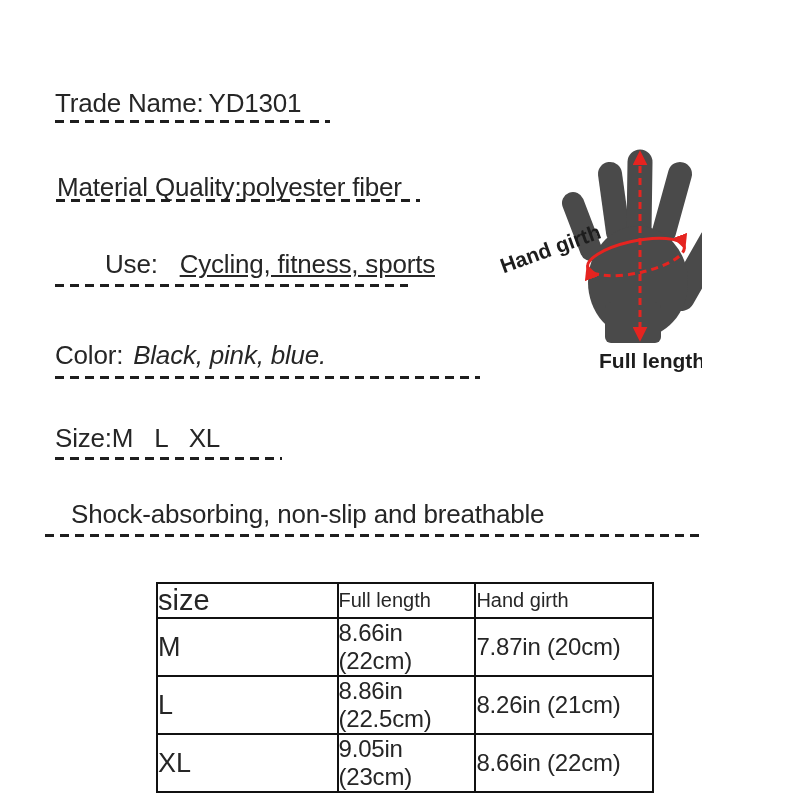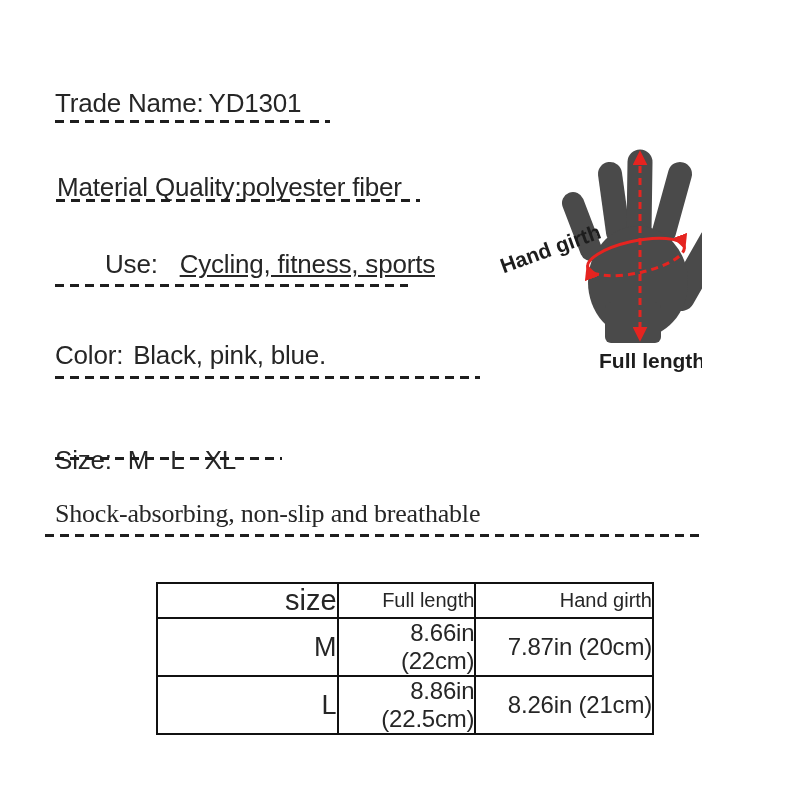--- a/index.html
+++ b/index.html
@@ -52,21 +52,21 @@
     position: absolute;
     left: 156px;
     top: 582px;
     width: 498px;
     height: 131px;
     border-collapse: collapse;
     table-layout: fixed;
   }
   .size-table td, .size-table th {
     border: 2px solid #111111;
-    text-align: right;
+    text-align: left;
     vertical-align: middle;
     padding: 0;
     background: #ffffff;
     font-weight: 400;
   }
   .size-table tr { height: 32px; }
   .th-size { font-size: 29px; font-weight: 400; }
   .th-col  { font-size: 20px; font-weight: 700; }
   .cell-size { font-size: 27px; }
   .cell-val  { font-size: 24px; font-weight: 400; letter-spacing: -0.2px; }
@@ -89,32 +89,32 @@
   <div class="dash" style="left:56px; top:199px; width:364px;"></div>
 
   <div class="spec-row" style="left:58px; top:251px;margin-left:47px;">
     <span class="spec-label">Use:</span>
     <span class="spec-value" style="margin-left:22px;text-decoration:underline;">Cycling, fitness, sports</span>
   </div>
   <div class="dash" style="left:55px; top:284px; width:353px;"></div>
 
   <div class="spec-row" style="left:55px; top:342px;text-align:center;">
     <span class="spec-label">Color:</span>
-    <span class="spec-value" style="margin-left:10px;">Black, pink, blue.</span>
+    <span class="spec-value" style="margin-left:10px;font-style:italic;">Black, pink, blue.</span>
   </div>
   <div class="dash" style="left:55px; top:376px; width:425px;"></div>
 
-  <div class="spec-row" style="left:55px; top:447px;justify-content:flex-end;">
+  <div class="spec-row" style="left:55px; top:425px;justify-content:flex-end;">
     <span class="spec-label">Size:</span>
-    <span class="spec-value" style="margin-left:16px;">M   L   XL</span>
+    <span class="spec-value" style="margin-left:0;">M   L   XL</span>
   </div>
   <div class="dash" style="left:55px; top:457px; width:227px;"></div>
 
   <div class="spec-row" style="left:45px; top:501px;">
-    <span class="spec-value" style="margin-left:10px;font-family:Liberation Serif, serif;">Shock-absorbing, non-slip and breathable</span>
+    <span class="spec-value" style="margin-left:26px;">Shock-absorbing, non-slip and breathable</span>
   </div>
   <div class="dash" style="left:45px; top:534px; width:710px;"></div>
 
   <svg class="hand-svg" viewBox="0 0 200 225" aria-hidden="true">
     <defs>
       <marker id="arr" viewBox="0 0 10 10" refX="7.5" refY="5" markerWidth="5" markerHeight="5" orient="auto-start-reverse">
         <path d="M0,0 L10,5 L0,10 z" fill="#e52420"></path>
       </marker>
     </defs>
 
@@ -152,16 +152,21 @@
     <tr>
       <td class="cell-size">M</td>
       <td class="cell-val">8.66in (22cm)</td>
       <td class="cell-val">7.87in (20cm)</td>
     </tr>
     <tr>
       <td class="cell-size">L</td>
       <td class="cell-val">8.86in (22.5cm)</td>
       <td class="cell-val">8.26in (21cm)</td>
     </tr>
+    <tr>
+      <td class="cell-size">XL</td>
+      <td class="cell-val">9.05in (23cm)</td>
+      <td class="cell-val">8.66in (22cm)</td>
+    </tr>
   </tbody>
     </table>
 
 </div>
 
 </body></html>

